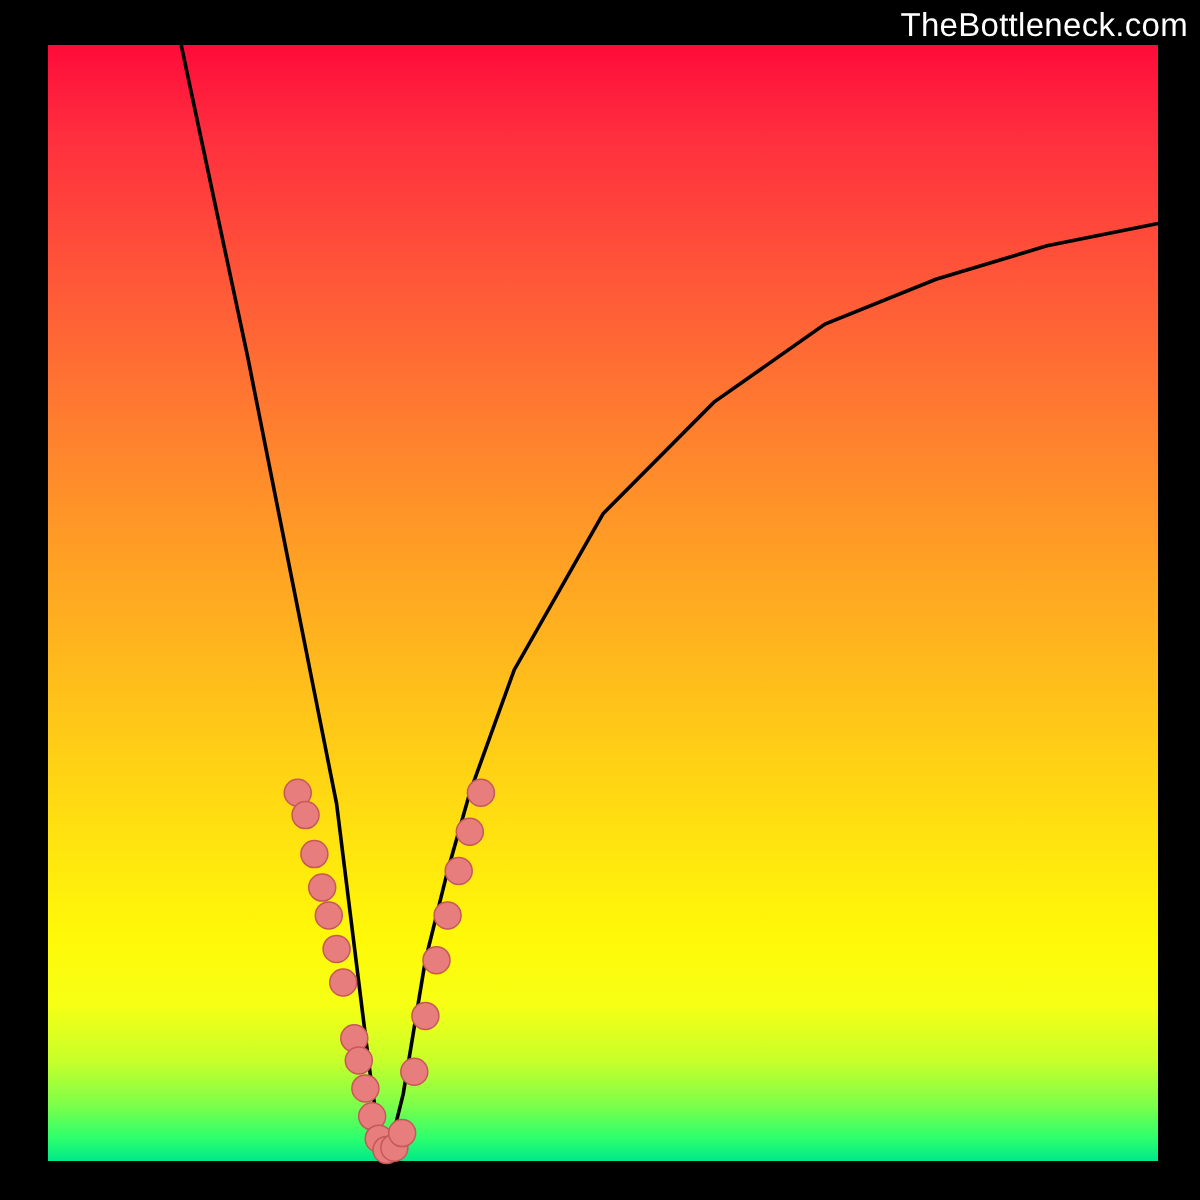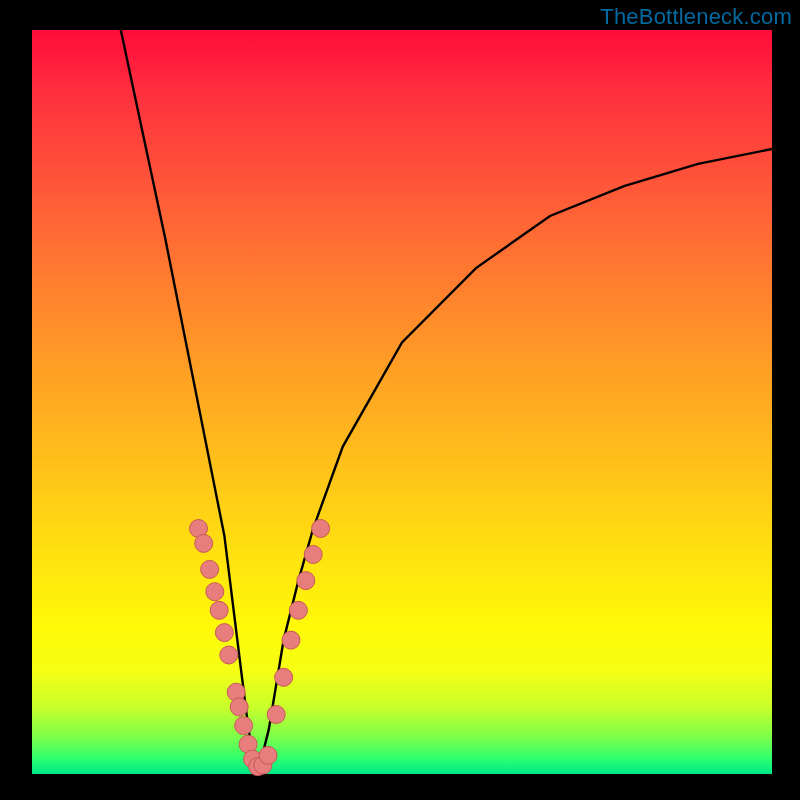--- a/index.html
+++ b/index.html
@@ -47,21 +47,21 @@
     left: 0;
     top: 0;
     width: 740px;
     height: 744px;
     overflow: visible;
   }
   .watermark {
     position: absolute;
     top: 4px;
     right: 8px;
-    color: #0369a1;
+    color: #ffffff;
     font-size: 22px;
     letter-spacing: 0.2px;
     font-weight: 400;
     user-select: none;
   }
 </style>
 </head>
 <body>
 
 <div class="stage">

